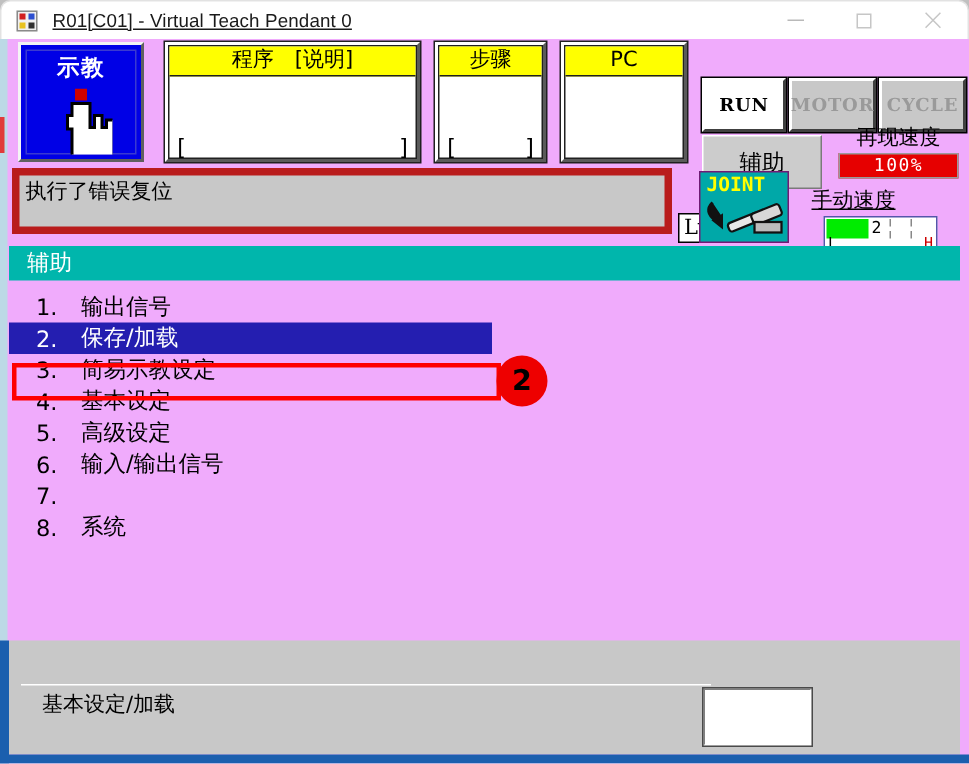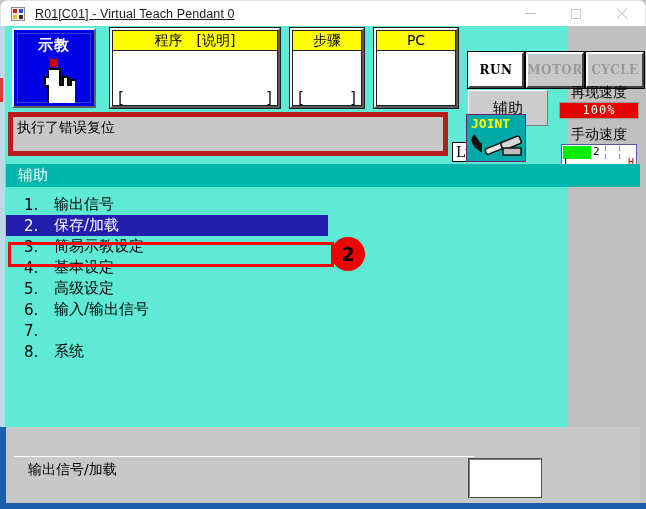--- a/index.html
+++ b/index.html
@@ -80,22 +80,22 @@
   .wbtn .gl-x::before, .wbtn .gl-x::after {
     content:""; position:absolute; left:-1px; top:5px; width:14px; height:1px; background:#c6c6c6;
   }
   .wbtn .gl-x::before { transform: rotate(45deg); }
   .wbtn .gl-x::after  { transform: rotate(-45deg); }
 
   
   #pendant {
     position: absolute;
     left: 0; top: 26px;
-    width: 568px; height: 483px;
-    background: #5eead4;
+    width: 646px; height: 483px;
+    background: #f0abfc;
     box-sizing: border-box;
   }
   
   #left-rail {
     position: absolute; left: 0; top: 0;
     width: 5px; height: 483px;
     background: #bcd9e6;
   }
   #left-rail-red {
     position: absolute; left: 0px; top: 52px;
@@ -258,22 +258,22 @@
     background: #e60000;
     border: 1px solid #9a9a9a;
     box-sizing: border-box;
     color: #ffffff;
     font-size: 12px;
     font-family: "DejaVu Sans Mono", monospace;
     line-height: 15px;
     letter-spacing: 1px;
   }
   #manual-speed-wrap {
-    position: absolute; left: 548px; top: 100px; width: 92px;
-    text-align: center;
+    position: absolute; left: 536px; top: 100px; width: 92px;
+    text-decoration: underline;
   }
   #manual-speed-gauge {
     position: relative;
     margin: 1px auto 0 auto;
     width: 76px; height: 22px;
     background: #ffffff;
     border: 1px solid #5555aa;
     box-sizing: border-box;
   }
   #manual-speed-fill {
@@ -598,20 +598,20 @@
           <span class="mi-num">8.</span>
           <span>系统</span>
         </div>
       </div>
 
     <div id="anno-rect"></div>
     <div id="anno-badge">2</div>
 
     <div id="status-area">
       <div id="status-divider"></div>
-      <div id="status-text">输出信号/加载</div>
+      <div id="status-text">基本设定/加载</div>
       <div id="status-input"></div>
     </div>
 
     <div id="bottom-blue"></div>
     <div id="bottom-blue-left"></div>
   </div>
 </div>
 
 </body></html>

